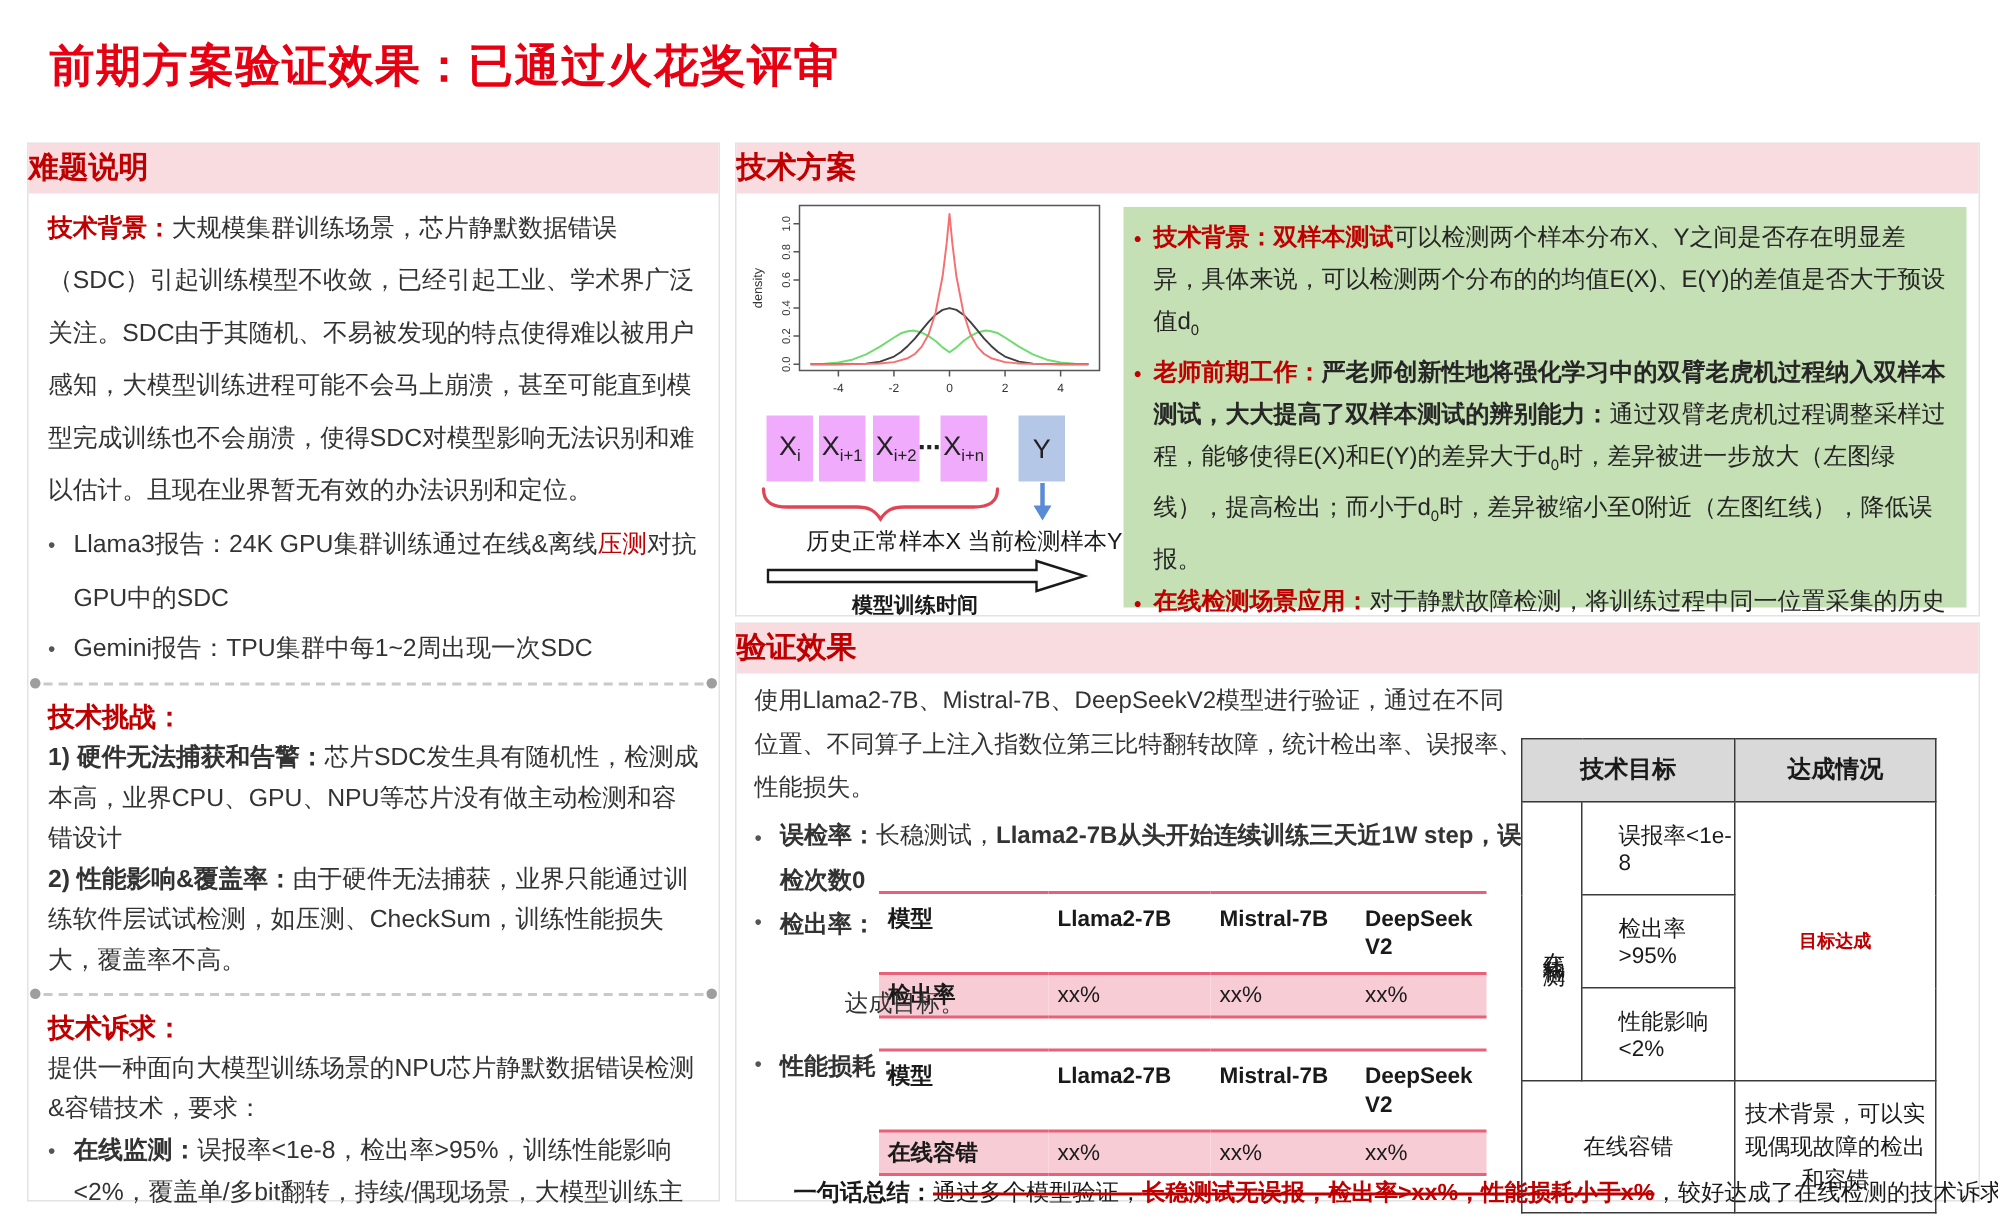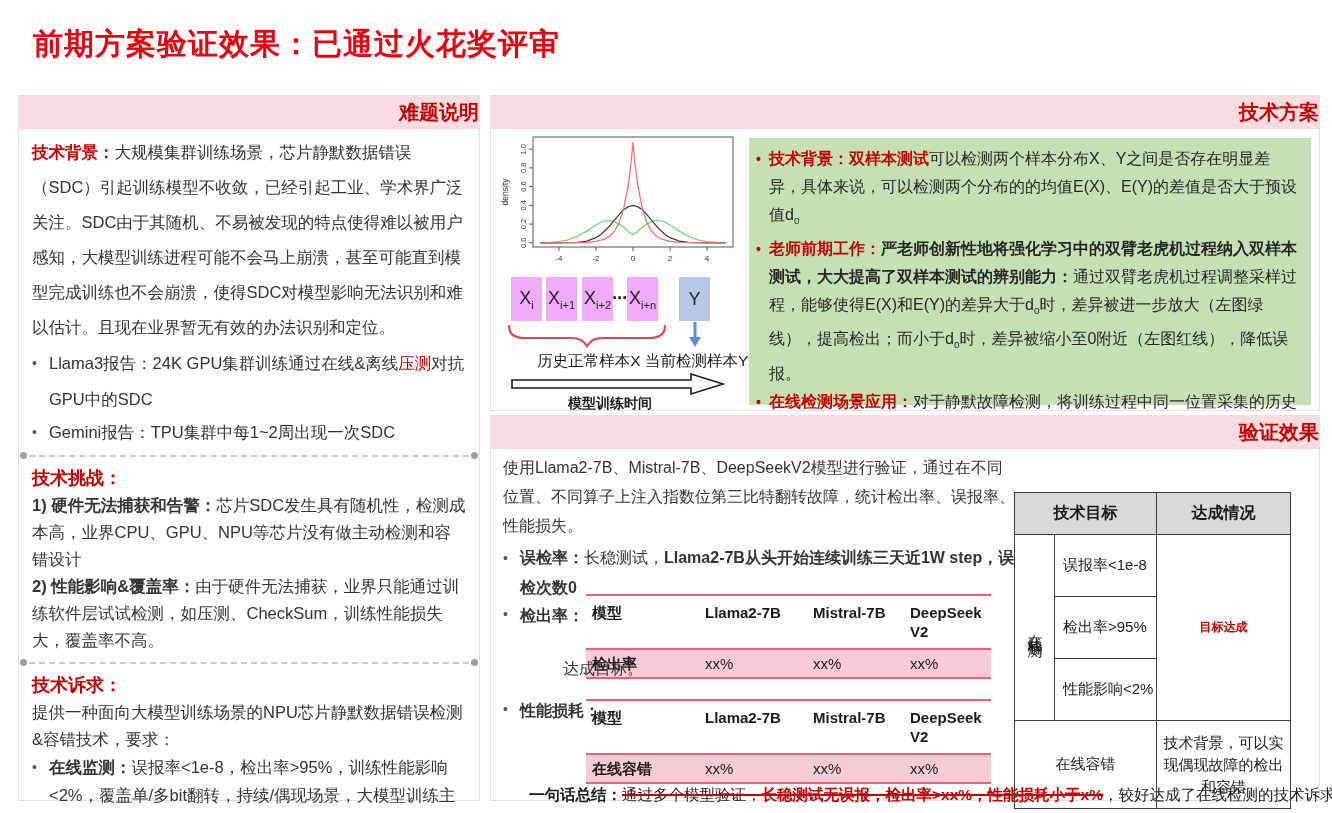--- a/index.html
+++ b/index.html
@@ -1,21 +1,21 @@
 <!DOCTYPE html>
 <html><head>
 <meta charset="utf-8">
 <style>
   * { margin:0; padding:0; box-sizing:border-box; }
   body { background:#fff; font-family:"Liberation Sans","DejaVu Sans",sans-serif; }
   .slide { position:relative; width:1332px; height:813px; background:#fff; overflow:hidden; }
   .title { position:absolute; left:33px; top:24px; font-size:30px; font-weight:bold; color:#E60012; letter-spacing:1px; }
 
   .panel { position:absolute; border:1px solid #E4E2E2; background:#fff; }
-  .panel-header { height:33px; background:#F8DCE0; color:#C00000; font-weight:bold; font-size:20px; text-align:right; line-height:33px; }
+  .panel-header { height:33px; background:#F8DCE0; color:#C00000; font-weight:bold; font-size:20px; text-align:left; line-height:33px; }
 
   
   .r { color:#C00000; }
   .b { font-weight:bold; }
   .sk { text-decoration:line-through; text-decoration-color:#C00000; text-decoration-thickness:2px; }
   sub { font-size:0.62em; }
 
   
   .panel-problem { left:18px; top:95px; width:462px; height:706px; }
   .problem-body { padding:4px 13px 0 13px; font-size:16.5px; color:#333; }
@@ -68,21 +68,21 @@
 
   .v-summary { position:absolute; left:38px; top:336px; width:790px; font-size:15.5px; white-space:nowrap; color:#1a1a1a; }
 
   .gtable { position:absolute; left:523px; top:43px; border-collapse:collapse; table-layout:fixed; }
   .gtable th, .gtable td { border:1.5px solid #3a3a3a; }
   .gtable th { background:#D9D9D9; font-size:16px; font-weight:bold; color:#1a1a1a; height:42px; text-align:center; }
   .gtable .col-v { width:40px; }
   .gtable .col-c { width:102px; }
   .gtable .col-s { width:134px; }
   .gtable td.vert { writing-mode:vertical-rl; text-orientation:upright; font-size:15px; color:#1a1a1a; text-align:center; letter-spacing:3px; }
-  .gtable td.crit { font-size:15px; color:#1a1a1a; padding-left:8px; height:62px;margin-top:44px; }
+  .gtable td.crit { font-size:15px; color:#1a1a1a; padding-left:24px; height:62px;margin-top:44px; }
   .gtable td.status { color:#C00000; font-weight:bold; font-size:12px; text-align:center; }
   .gtable td.brow { height:88px; text-align:center; font-size:15px; color:#1a1a1a; }
   .gtable td.bstat { text-align:center; font-size:15px; line-height:22px; padding:4px 5px; color:#1a1a1a; }
 </style>
 </head>
 <body>
 
 <div class="slide">
 
   <div class="title">前期方案验证效果：已通过火花奖评审</div>

